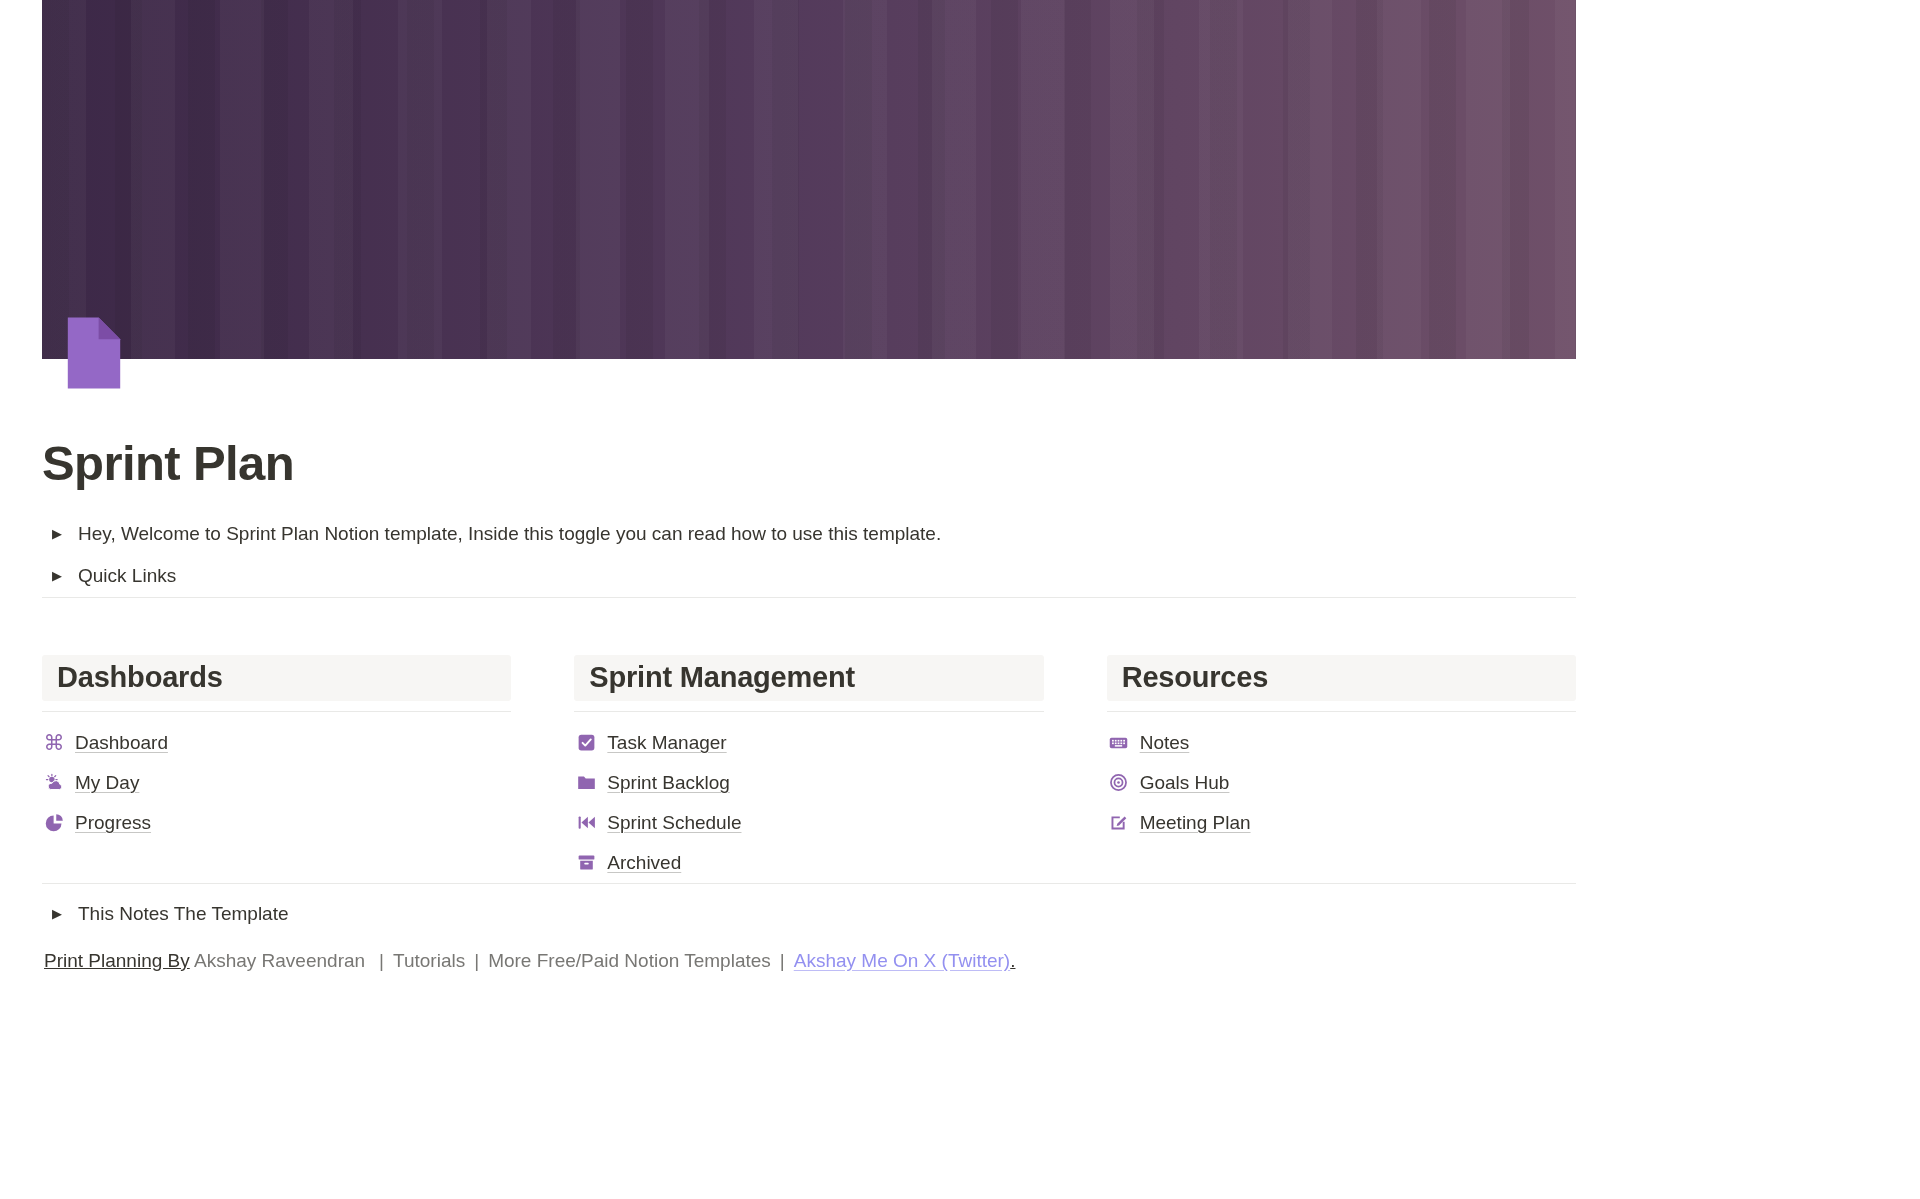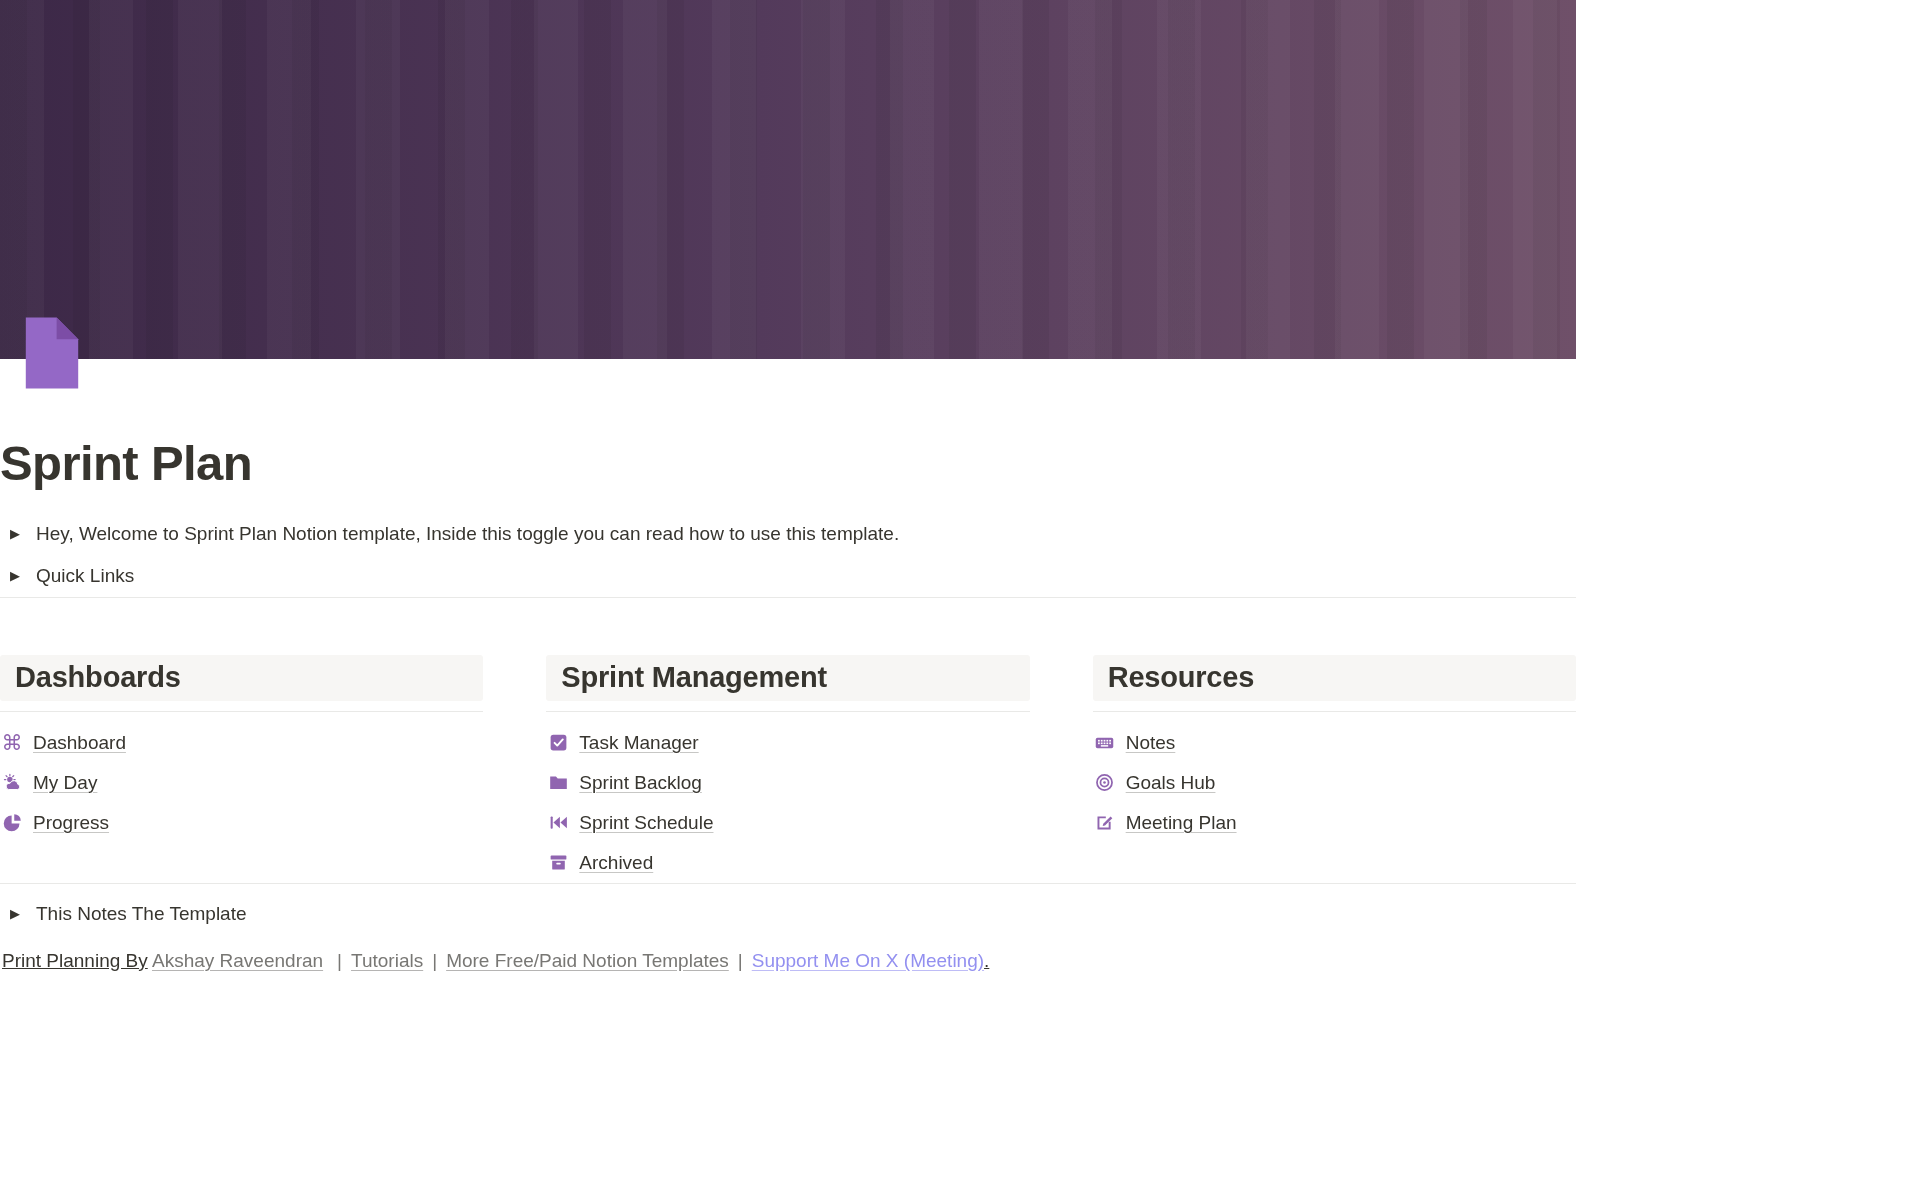--- a/index.html
+++ b/index.html
@@ -14,21 +14,21 @@
     --cover-right:#6f5069;
     --support-link:#9390f0;
   }
   *{box-sizing:border-box;}
   html,body{margin:0;padding:0;}
   body{
     font-family:"Liberation Sans","DejaVu Sans",sans-serif;
     color:var(--text);
     background:#ffffff;
   }
-  .screen{width:1576px;height:1199px;overflow:hidden;background:#fff;}
+  .screen{width:1576px;height:1199px;overflow:hidden;background:#fff;padding-left:42px;}
   .cover{
     height:359px;width:100%;
     background-image:
       repeating-linear-gradient(90deg, rgba(255,255,255,0.035) 0 44px, rgba(255,255,255,0) 44px 89px),
       repeating-linear-gradient(90deg, rgba(0,0,0,0.055) 0 27px, rgba(0,0,0,0) 27px 73px),
       linear-gradient(90deg, var(--cover-left) 0%, #533a5b 48%, var(--cover-right) 100%);
   }
   .content{max-width:1671px;margin:0 auto;padding:0;}
   .page-icon{
     display:block;
@@ -112,21 +112,20 @@
     margin-top:12px;
     font-size:19px;line-height:28px;
     color:var(--text);
     padding-left:2px;
   }
   .footer .plain{color:var(--text);text-decoration:underline;}
   .footer .pipe{color:var(--secondary);margin:0 9px;}
   .footer .first-gap{margin-left:14px;}
   .muted-link{
     color:var(--secondary);
-    text-decoration:underline;
     text-decoration-color:rgba(120,119,116,0.55);
     text-underline-offset:3px;
     cursor:pointer;
   }
   .support-link{
     color:var(--support-link);
     text-decoration:underline;
     text-decoration-color:rgba(147,144,240,0.6);
     text-underline-offset:3px;
     cursor:pointer;
@@ -293,17 +292,17 @@
 
     <hr class="divider bottom-divider">
 
     <div class="toggle-row bottom-toggle">
       <span class="tri">▶</span>
       <span>This Notes The Template</span>
     </div>
 
     <div class="footer">
       <span class="plain">Print Planning By</span>
-      <span class="muted-link">Akshay Raveendran</span><span class="pipe first-gap">|</span><span class="muted-link">Tutorials</span><span class="pipe">|</span><span class="muted-link">More Free/Paid Notion Templates</span><span class="pipe">|</span><span class="support-link">Support Me On X (Meeting)</span><span class="plain">.</span>
+      <span class="muted-link">Akshay Raveendran</span><span class="pipe first-gap">|</span><span class="muted-link">Tutorials</span><span class="pipe">|</span><span class="muted-link">More Free/Paid Notion Templates</span><span class="pipe">|</span><span class="support-link">Akshay Me On X (Twitter)</span><span class="plain">.</span>
     </div>
 
   </div>
 </div>
 
 </body></html>

